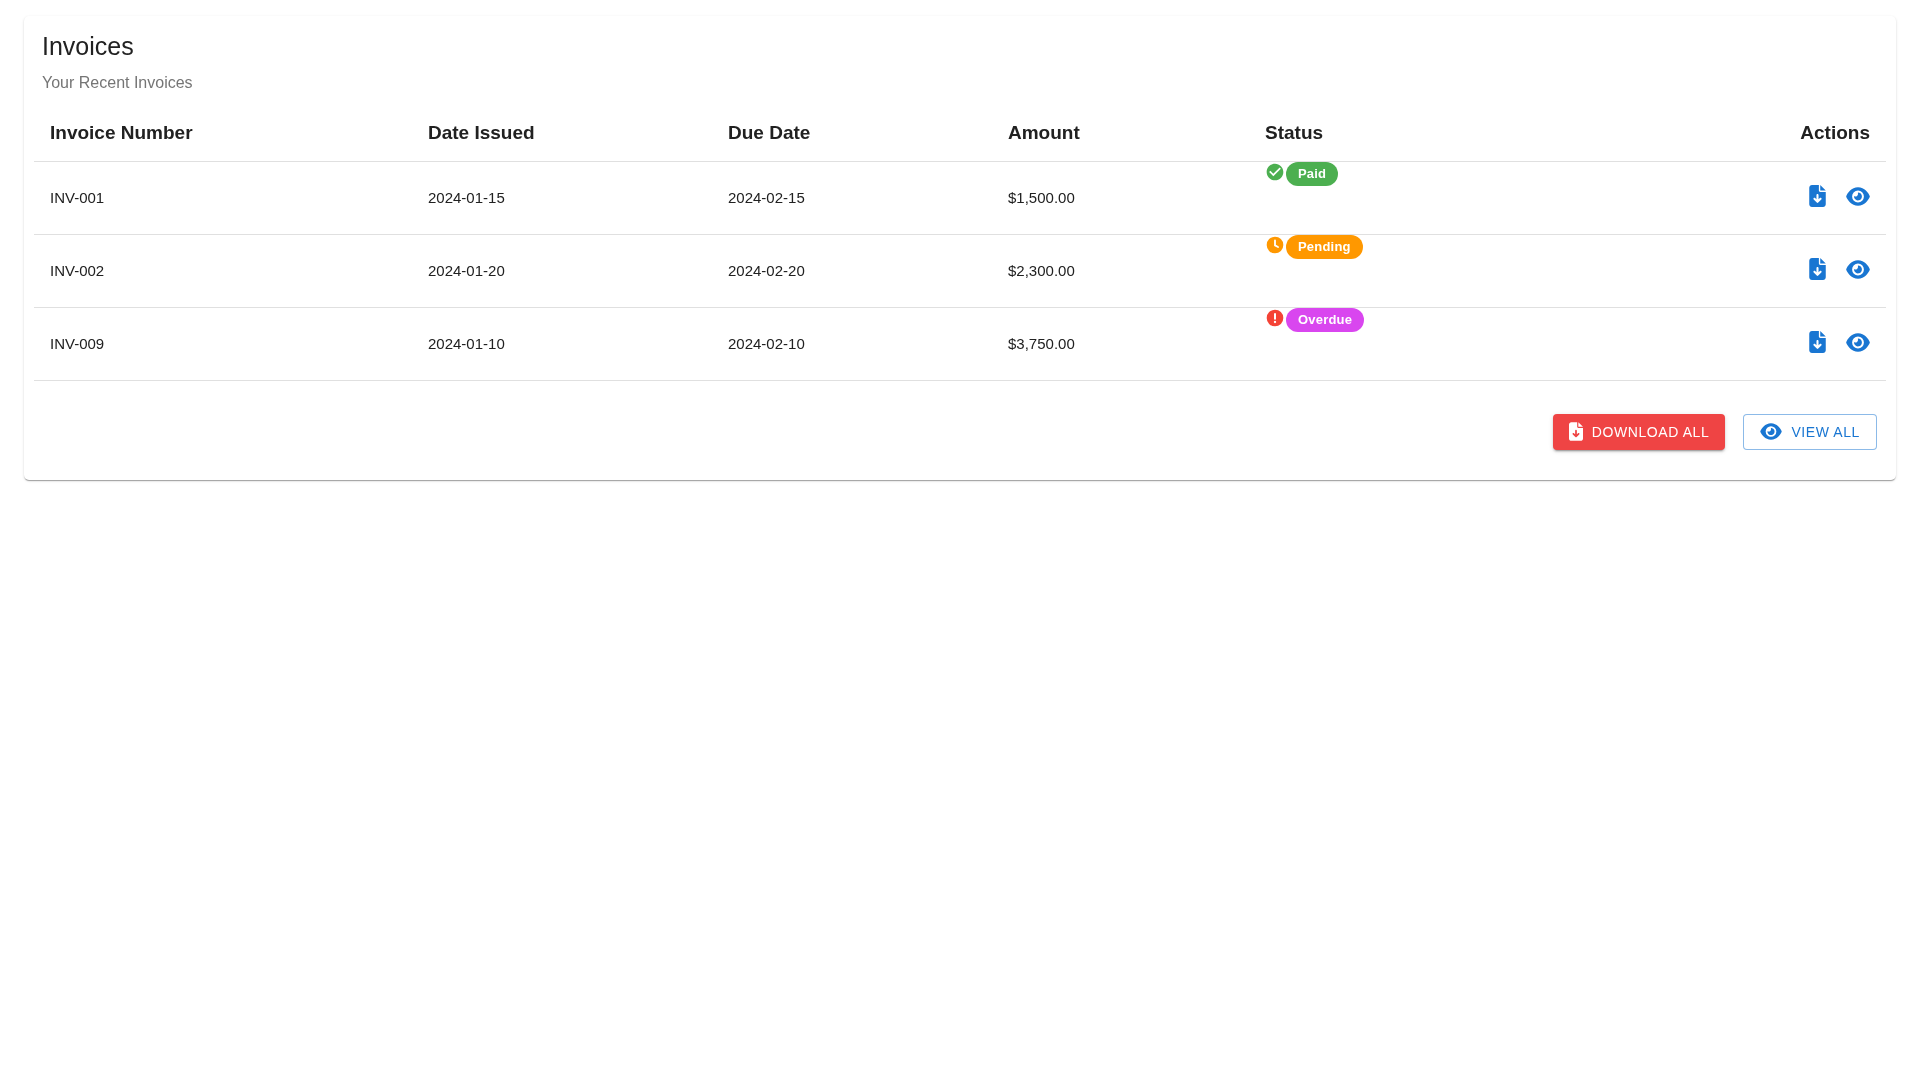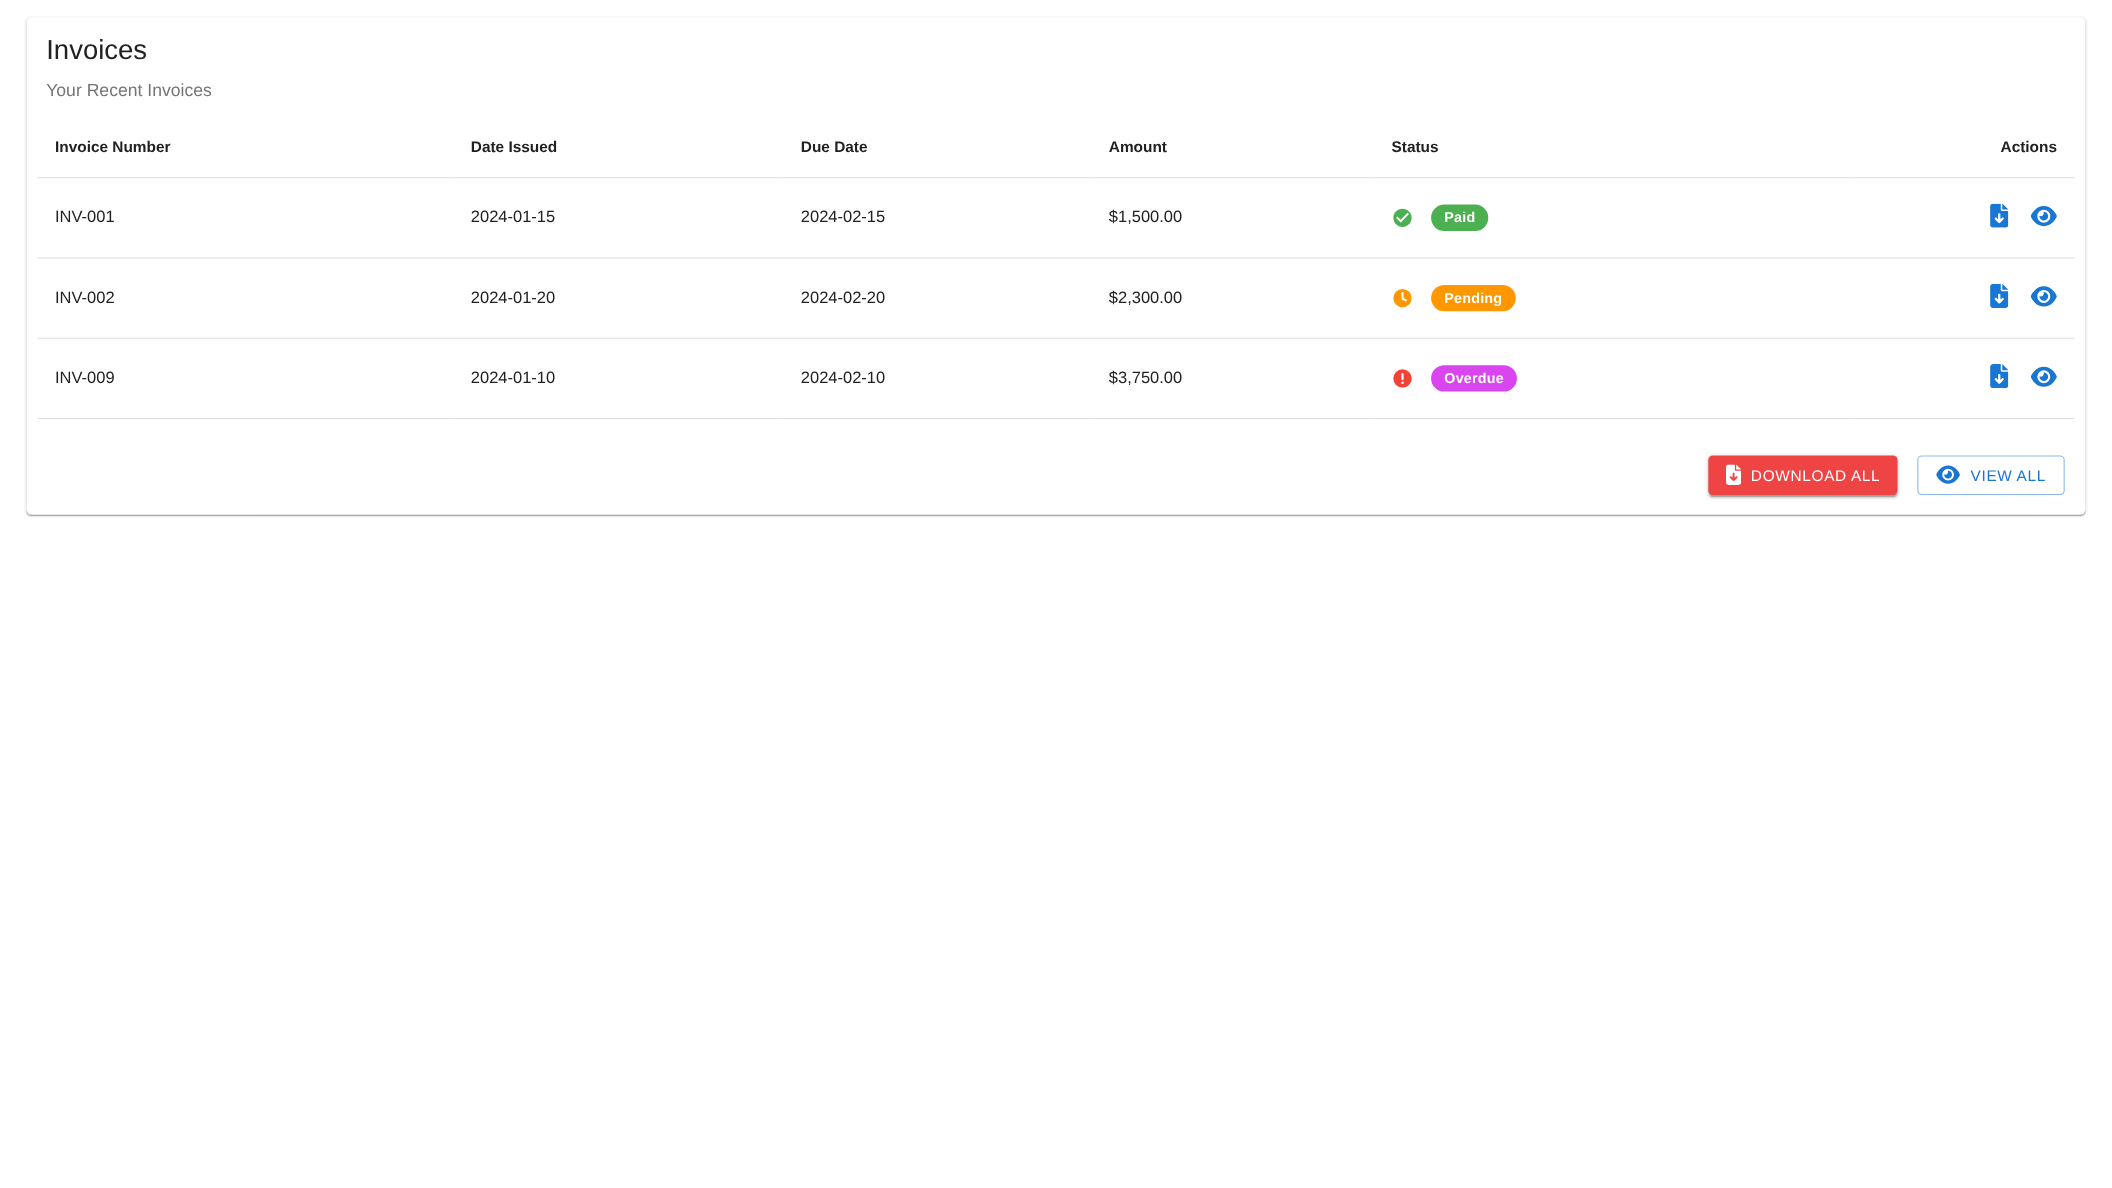--- a/index.html
+++ b/index.html
@@ -10,21 +10,21 @@
     color: rgba(0,0,0,0.87);
     overflow: hidden;
   }
   .card {
     position: absolute;
     left: 24px; top: 16px;
     width: 1872px;
     background: #ffffff;
     border-radius: 5px;
     box-shadow: 0 2px 1px -1px rgba(0,0,0,0.2), 0 1px 1px 0 rgba(0,0,0,0.14), 0 1px 3px 0 rgba(0,0,0,0.12);
-    padding: 14px 10px 18px 10px;
+    padding: 14px 10px 30px 10px;
   }
   .card-title {
     font-size: 25px;
     line-height: 33px;
     font-weight: 400;
     color: #212121;
     padding-left: 8px;
   }
   .card-subtitle {
     font-size: 16px;
@@ -44,25 +44,25 @@
     text-align: left;
     border-bottom: 1px solid #e0e0e0;
     font-size: 15px;
     color: #212121;
     white-space: nowrap;
     overflow: hidden;
   }
   thead th {
     height: 55px;
     font-weight: 700;
-    font-size: 14px;
+    font-size: 19px;
   }
   tbody td { height: 72px; font-weight: 400; }
   th.col-actions, td.col-actions { text-align: right; }
-  .status-cell { display: flex; align-items: center; height: 72px; gap: 16px; }
+  .status-cell { display: flex; align-items: flex-start; height: 72px; gap: 1px; }
   .chip {
     display: inline-flex;
     align-items: center;
     height: 24px;
     padding: 0 12px;
     border-radius: 12px;
     color: #ffffff;
     font-size: 13px;
     font-weight: 700;
     letter-spacing: 0.2px;

